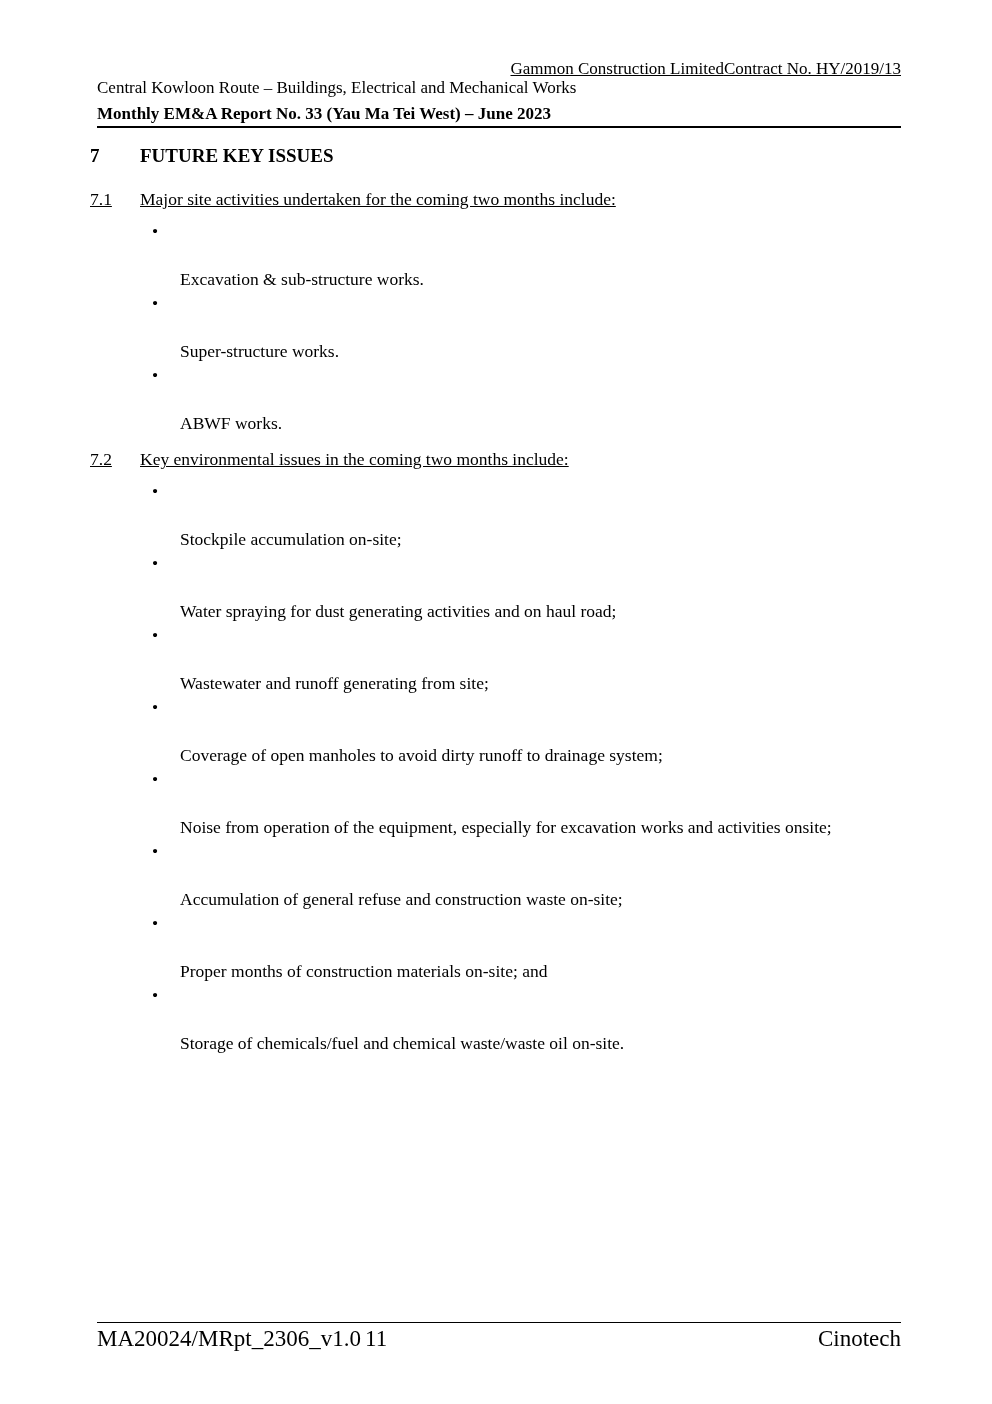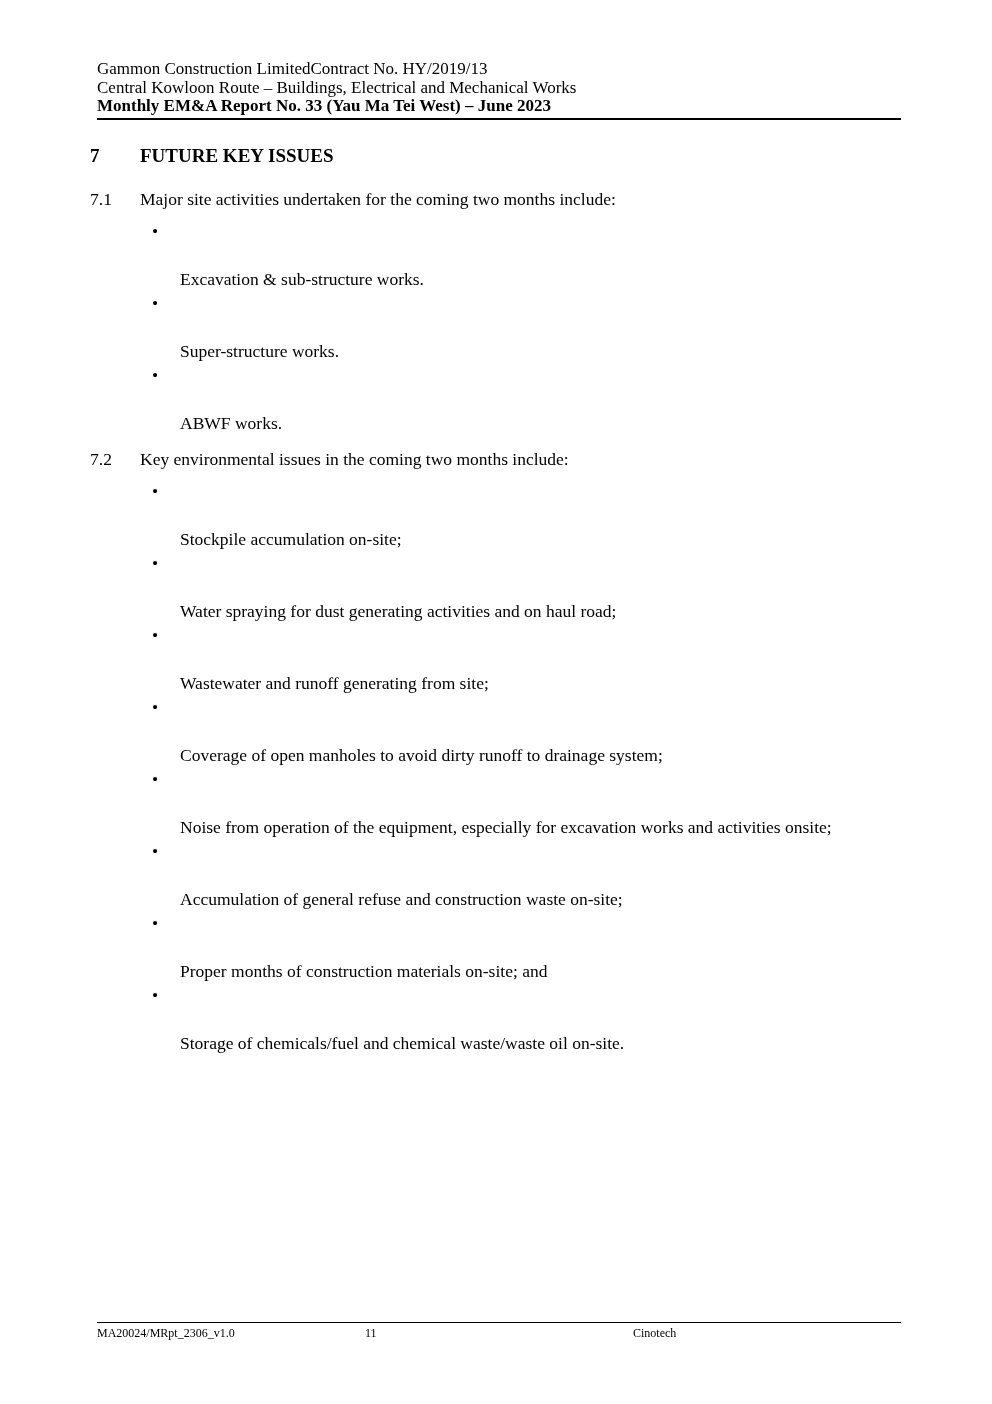--- a/index.html
+++ b/index.html
@@ -15,23 +15,23 @@
 
   
   .header {
     position: absolute;
     left: 97px;
     right: 91px;
     top: 60px;
     font-size: 17px;
     line-height: 18.6px;
   }
-  .header-row1 { display: flex; justify-content: flex-start; }
+  .header-row1 { display: flex; justify-content: flex-end; text-decoration: underline; }
   .header-line2, .header-line3 { text-align: left; }
-  .header-line3 { font-weight: bold; }
+  .header-line3 { font-weight: bold; margin-top: 8px; }
   .header-rule {
     border: 0;
     border-top: 2px solid #000000;
     margin: 2px 0 0 0;
   }
 
   
   .content {
     position: absolute;
     left: 90px;
@@ -45,50 +45,51 @@
     font-weight: bold;
     font-size: 19px;
     line-height: 22px;
     margin: 0 0 20px 0;
   }
   .section-heading .num { width: 50px; flex: none; }
 
   .para {
     display: flex;
     margin: 0 0 8px 0;
+    text-decoration: underline;
   }
   .para .num { width: 50px; flex: none; }
   .para .ptext { flex: 1; }
 
   ul.bullets {
     list-style: none;
     margin: 0 0 12px 0;
     padding: 0 0 0 62px;
   }
   ul.bullets li { display: flex; }
   ul.bullets .marker { width: 28px; flex: none; }
   ul.bullets .li-text { flex: 1; text-align: justify; margin-top: 48px; }
 
   
   .footer {
     position: absolute;
     left: 97px;
     right: 91px;
     top: 1322px;
-    font-size: 12px;
+    font-size: 23px;
   }
   .footer-rule {
     border: 0;
     border-top: 1.5px solid #000000;
     margin: 0 0 3px 0;
   }
   .footer-row { display: flex; }
   .f-left  { flex: 1; text-align: left; }
   .f-center{ flex: 1; text-align: left; }
-  .f-right { flex: 1; text-align: left; }
+  .f-right { flex: 1; text-align: right; }
 </style>
 </head>
 <body>
 
 <div class="page">
 
   <div class="header">
     <div class="header-row1">
       <span>Gammon Construction Limited</span>
       <span>Contract No. HY/2019/13</span>

